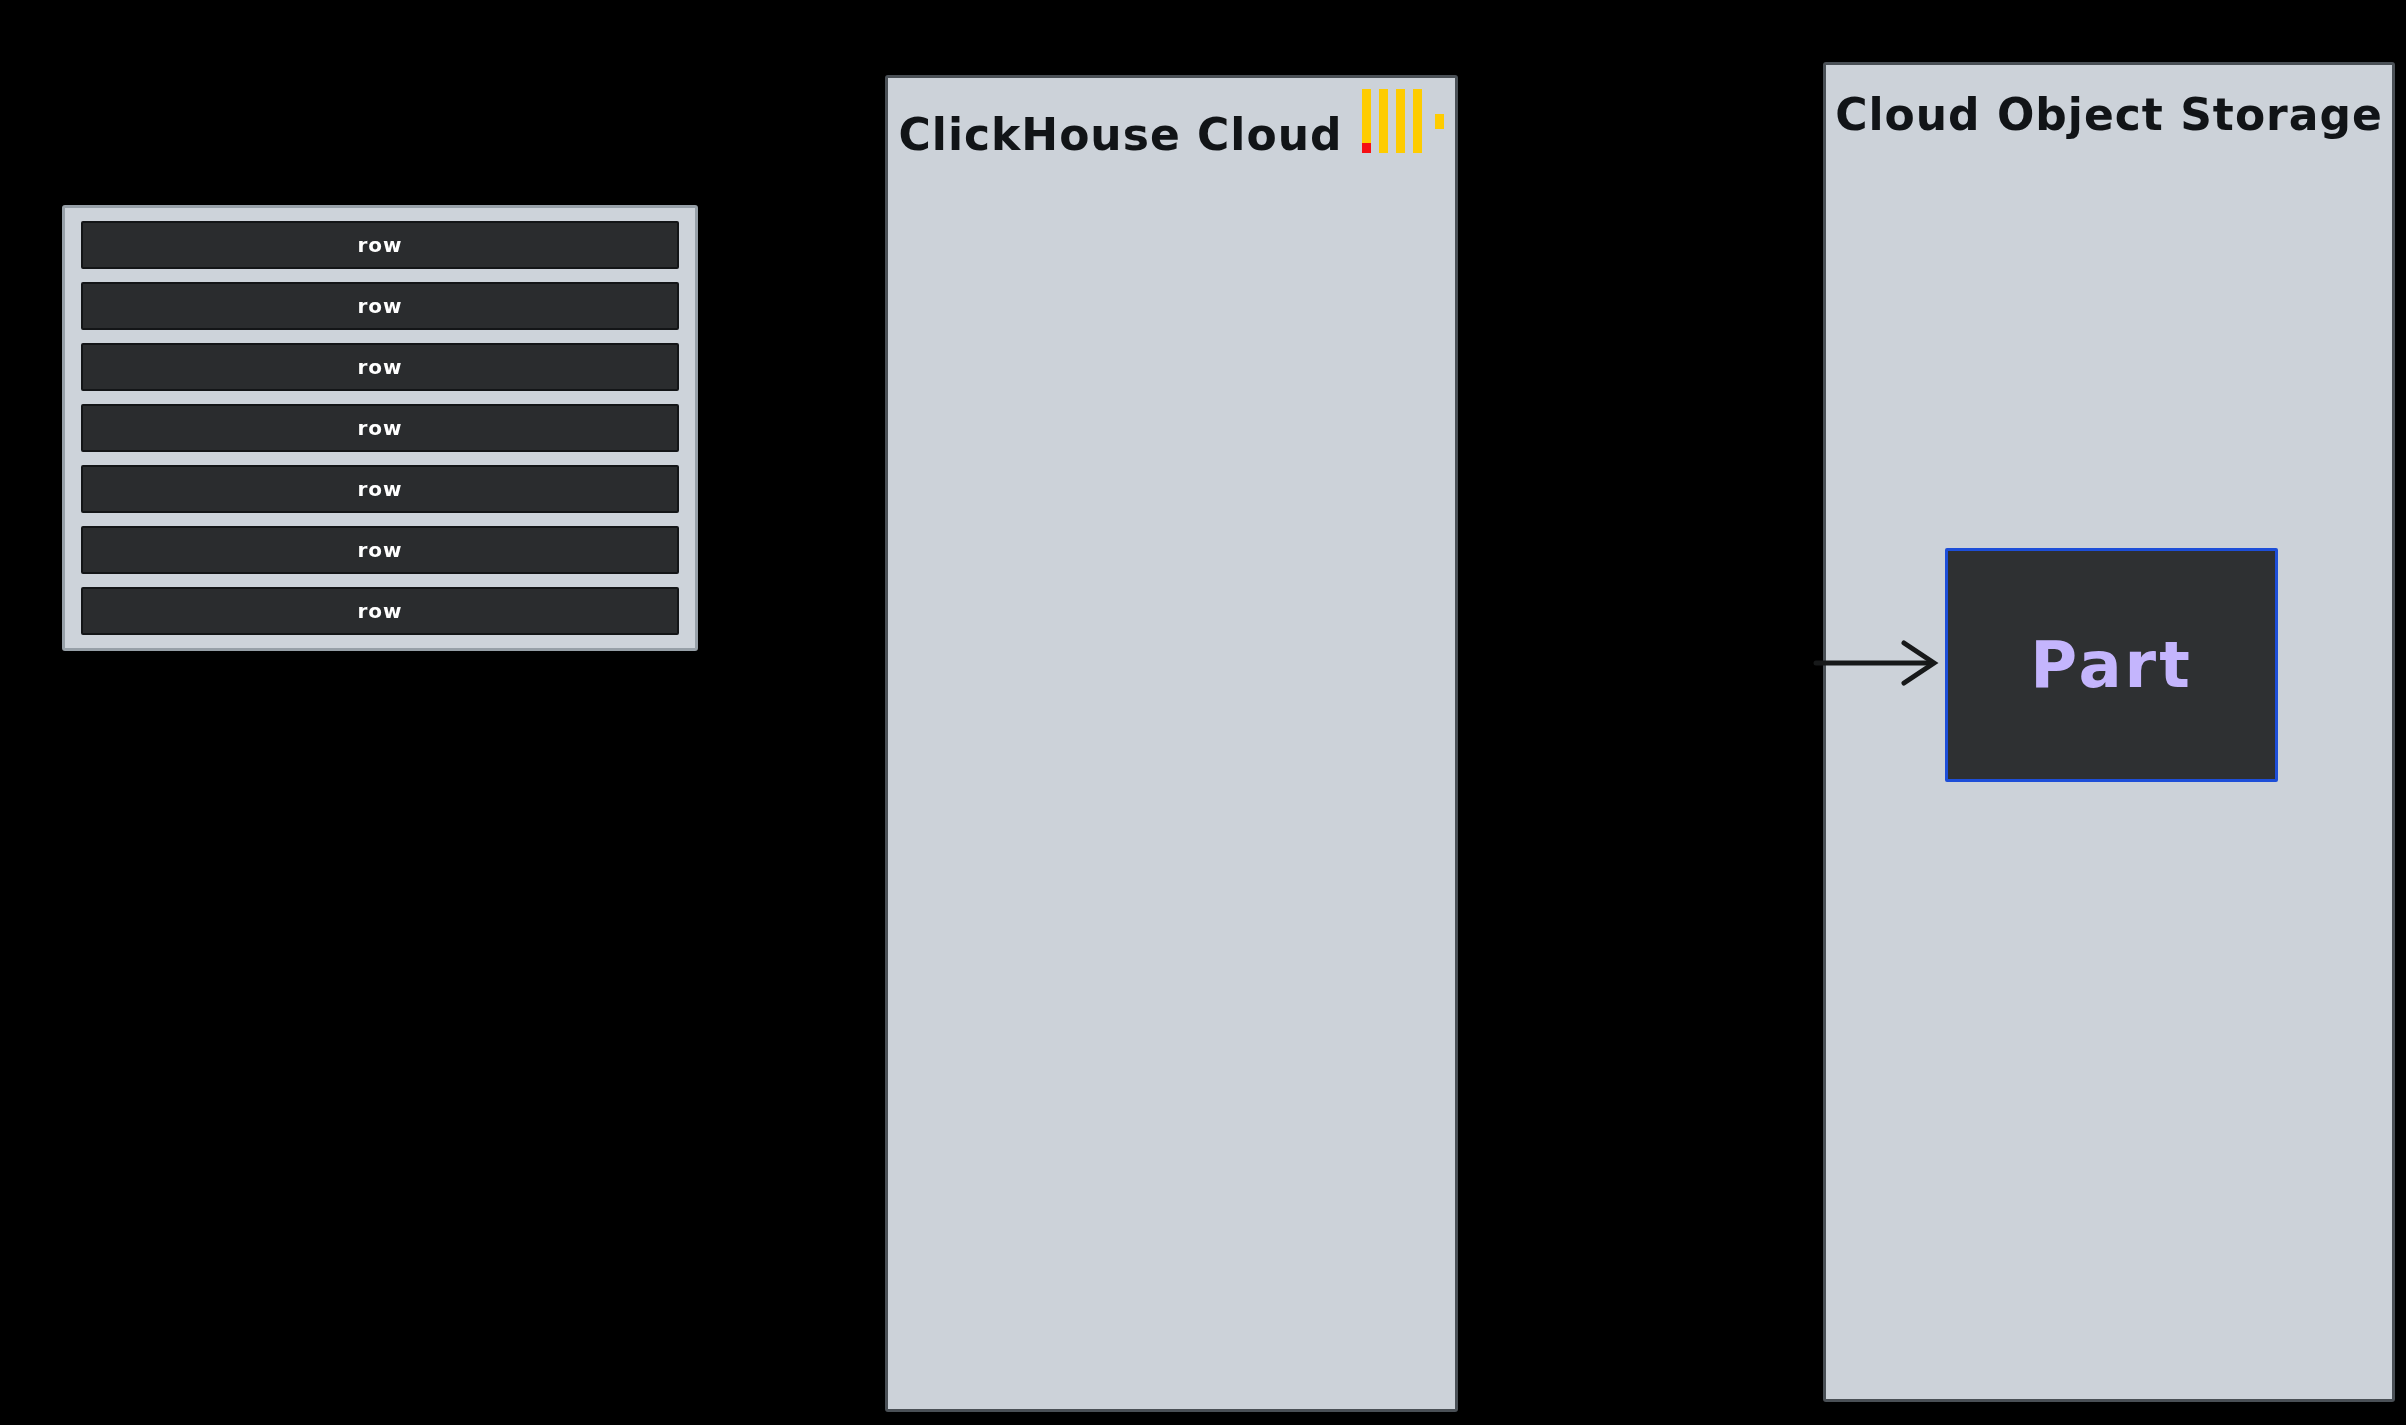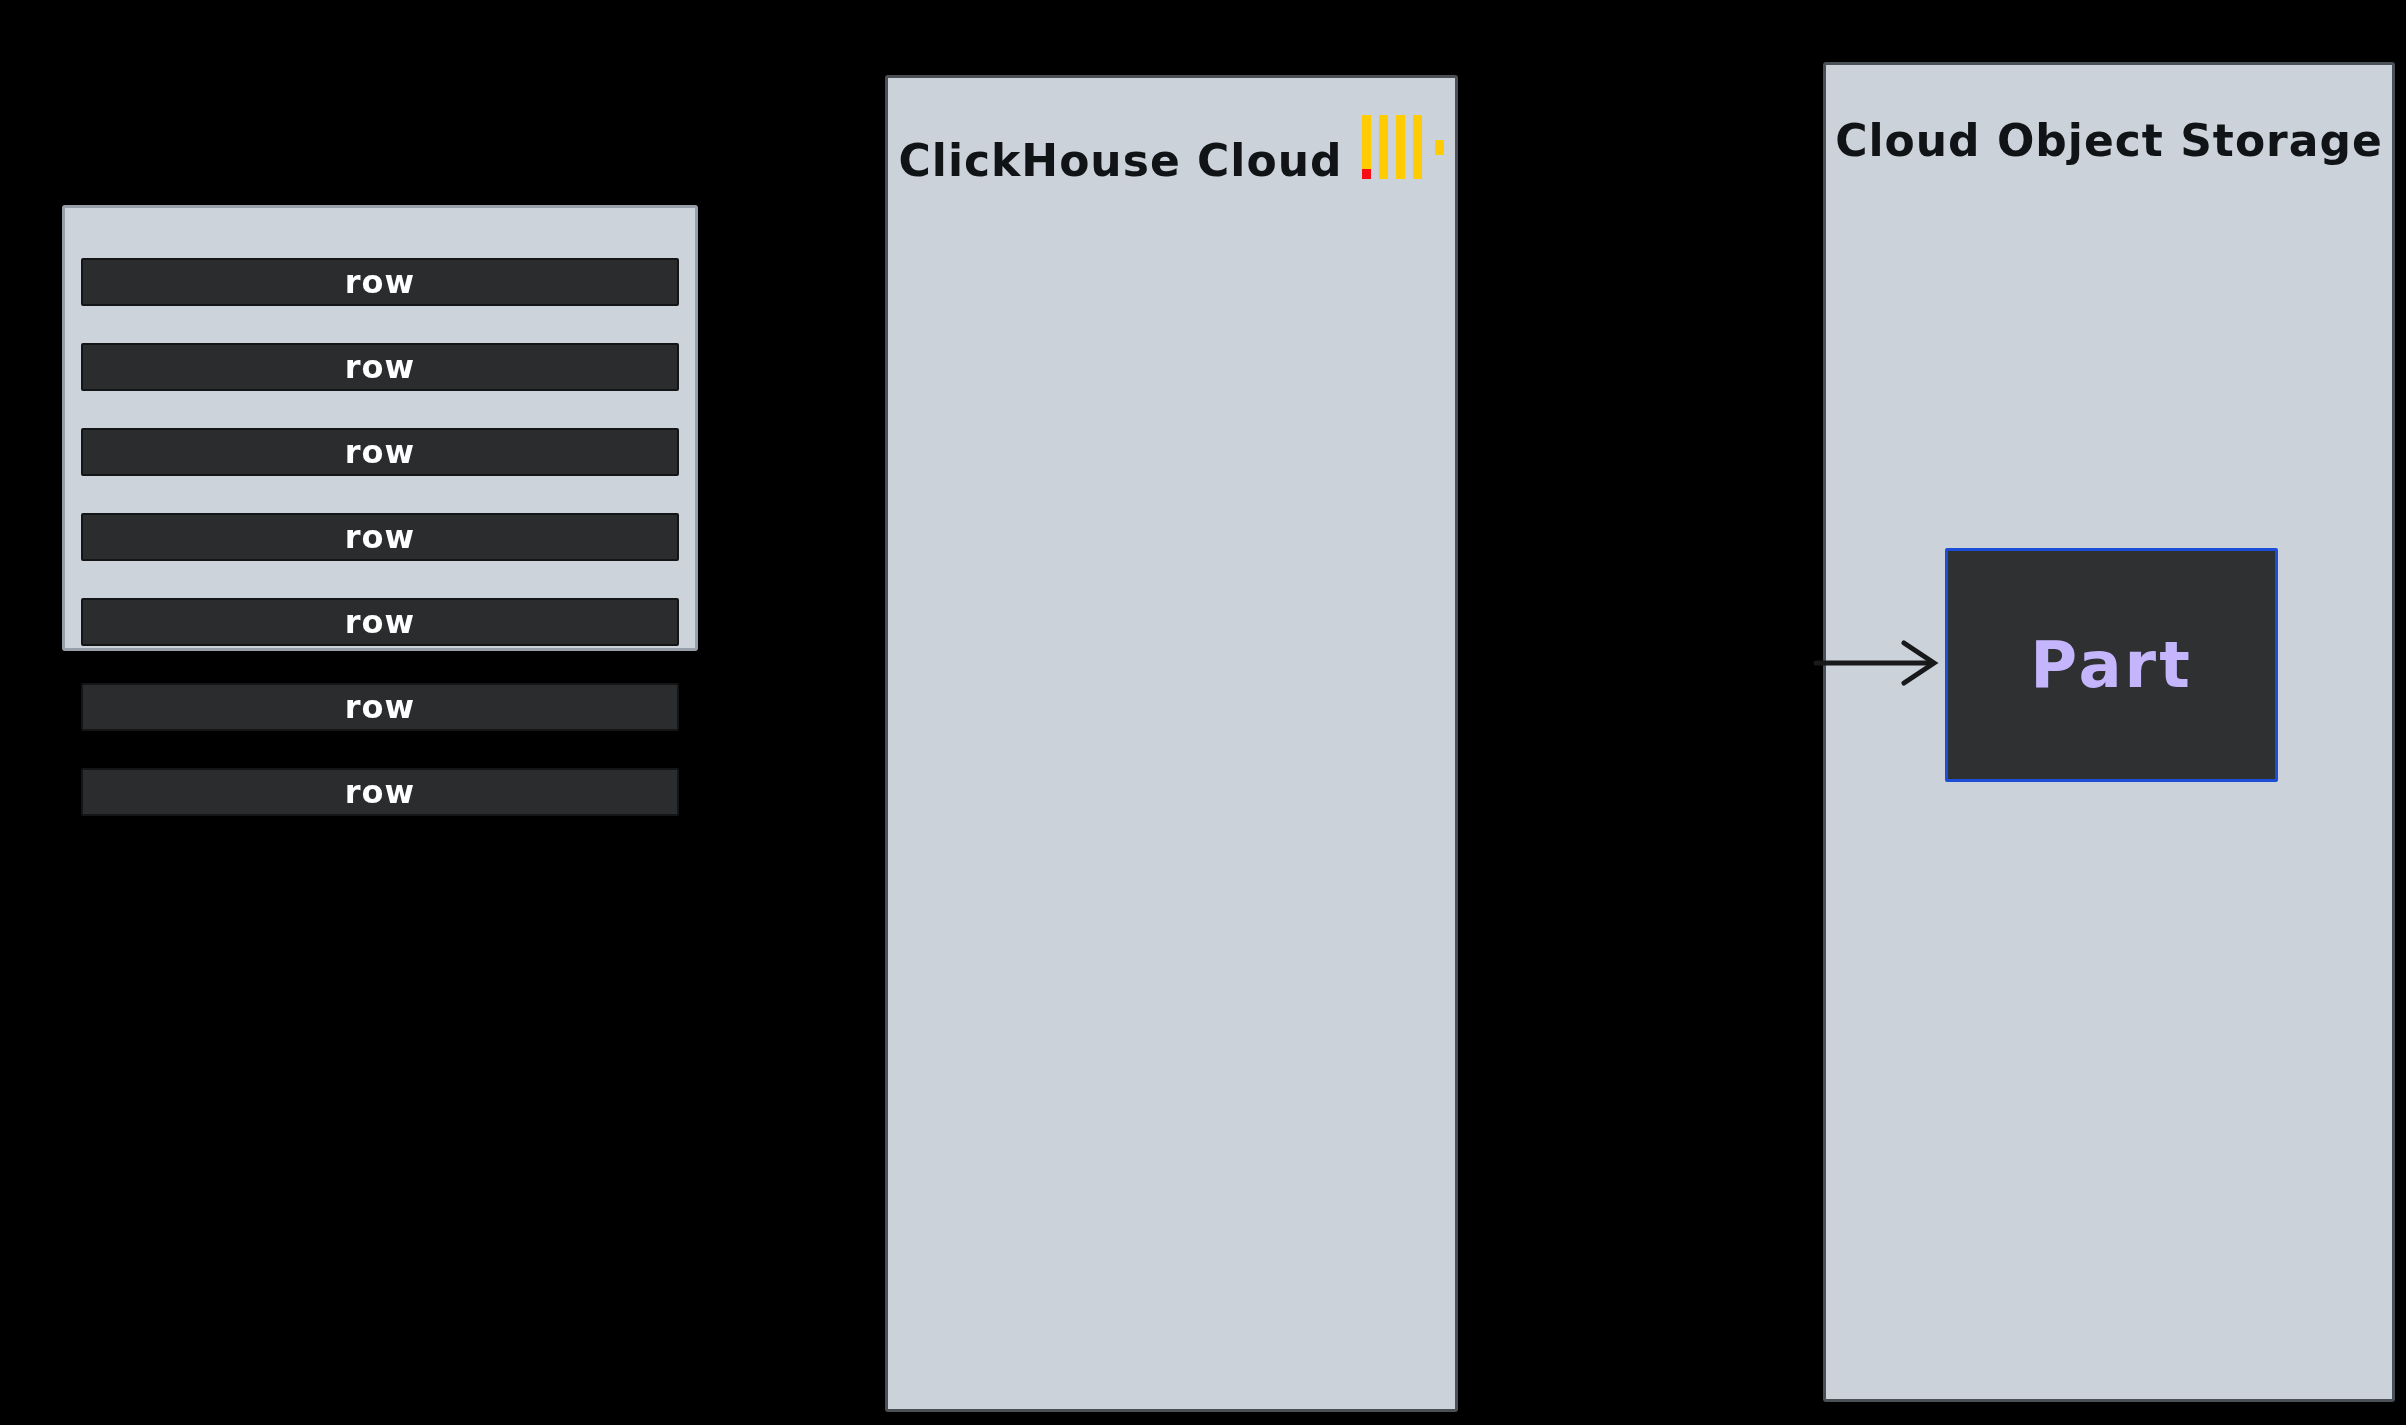--- a/index.html
+++ b/index.html
@@ -16,33 +16,33 @@
     background:#cdd3da;border:3px solid #97a0a8;border-radius:3px;
     box-sizing:border-box;
     display:flex;flex-direction:column;justify-content:space-between;
     padding:13px 16px;
   }
   .row-item{
     height:48px;flex:0 0 48px;
     background:#2a2c2e;border:2px solid #131517;border-radius:2px;
     box-sizing:border-box;
     display:flex;align-items:center;justify-content:center;
-    color:#fff;font-size:32px;font-weight:bold;letter-spacing:1px;margin-top:37px;
+    color:#fff;font-size:20px;font-weight:bold;letter-spacing:1px;
   }
   
   .panel{
     position:absolute;
     background:#ccd2d9;border:3px solid #4a5056;border-radius:3px;
     box-sizing:border-box;
   }
   #clickhouse-panel{left:885px;top:75px;width:573px;height:1337px;}
   #storage-panel{left:1823px;top:62px;width:572px;height:1340px;}
   .panel-header{
     display:flex;align-items:center;justify-content:center;
-    gap:20px;margin-top:50px;
+    gap:20px;margin-top:24px;
   }
   .panel-title{
     color:#111417;font-size:44px;font-weight:bold;letter-spacing:1px;
     white-space:nowrap;
   }
   
   .ch-logo{
     display:flex;align-items:center;gap:8px;
     height:64px;transform:translateY(-13px);
   }

